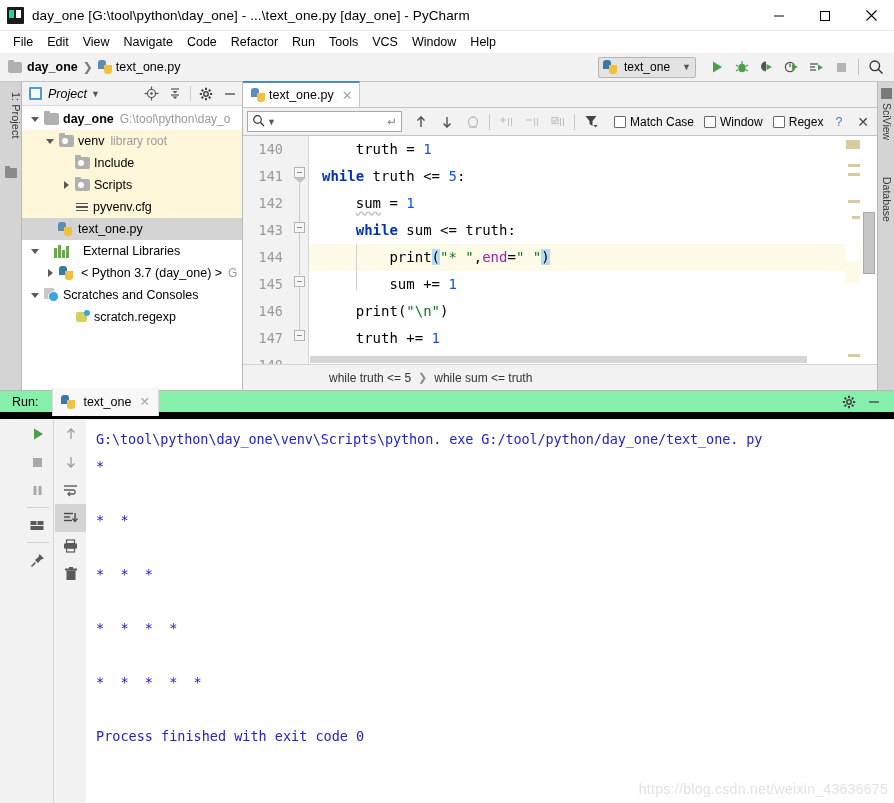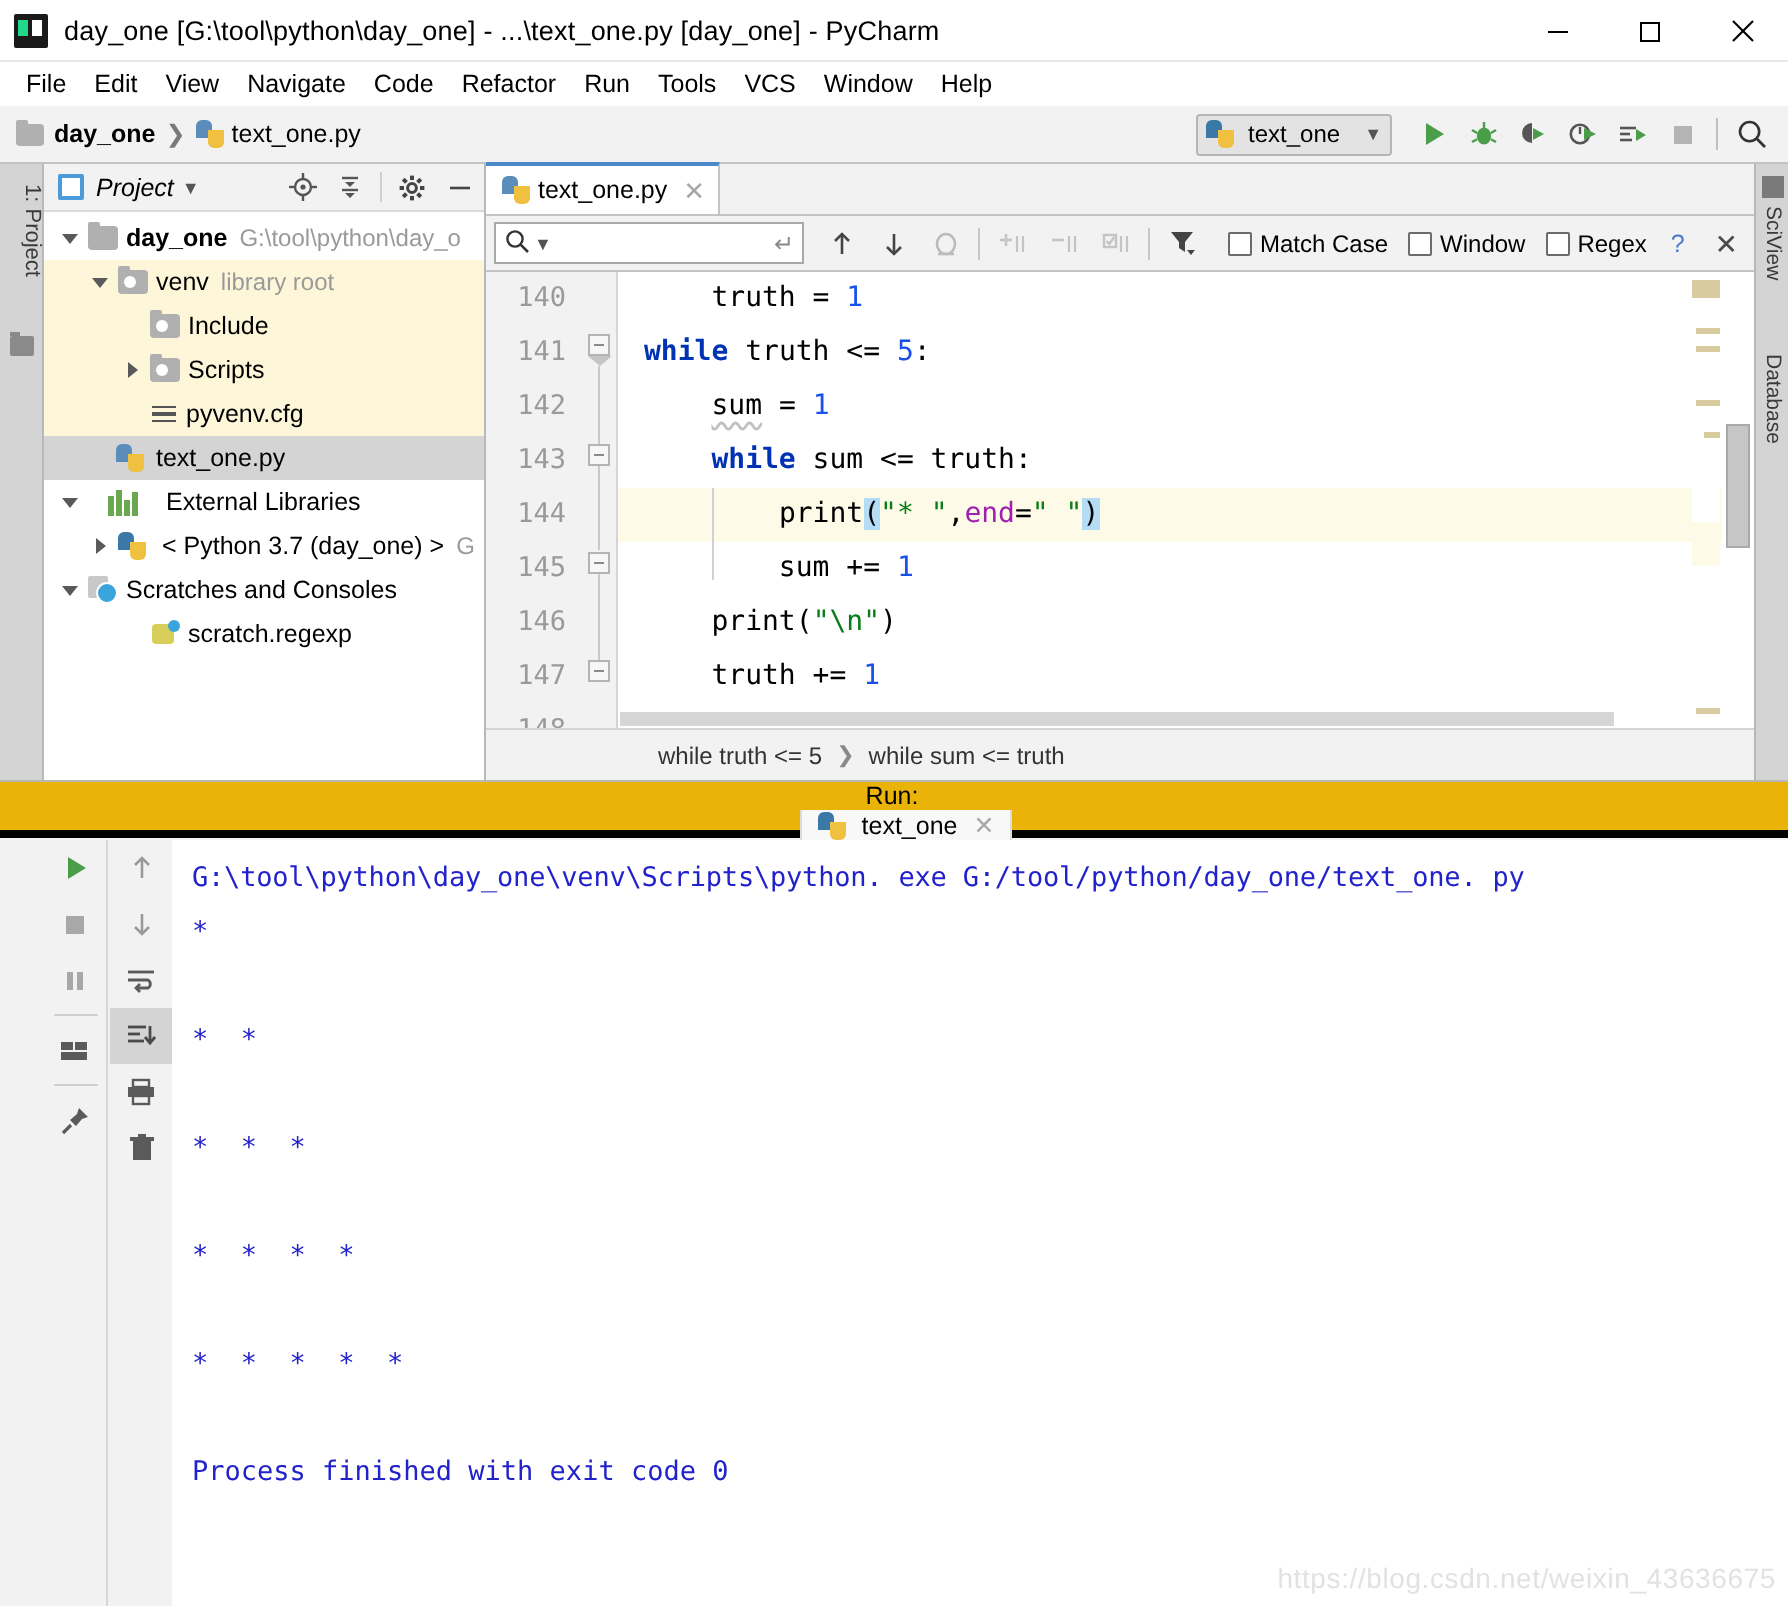--- a/index.html
+++ b/index.html
@@ -333,21 +333,21 @@
   }
   .db-ico i { display:block; height: 3px; background:#7a7a7a; border-radius: 50%/60%; }
 
   
   .run-panel {
     position: absolute; left: 0; top: 390px; width: 894px; height: 413px;
     background: #f2f2f2; border-top: 1px solid #b8b8b8;
   }
   .run-head {
     height: 28px; display: flex; align-items: center; padding-left: 12px;
-    border-bottom: 4px solid #000000; background: #eab308; flex-direction: column;
+    border-bottom: 7px solid #000000; background: #86efac;
   }
   .run-label { font-size: 12.5px; margin-right: 14px; }
   .run-tab {
     display: flex; align-items: center; height: 28px; padding: 0 8px;
     background: #f8f8f8; border-left:1px solid #dcdcdc; border-right:1px solid #dcdcdc;
     font-size: 12.5px;
   }
   .run-tab .tc { color:#a8a8a8; margin-left:8px; }
   .run-head-right { margin-left: auto; display: flex; align-items: center; padding-right: 8px; }
 

